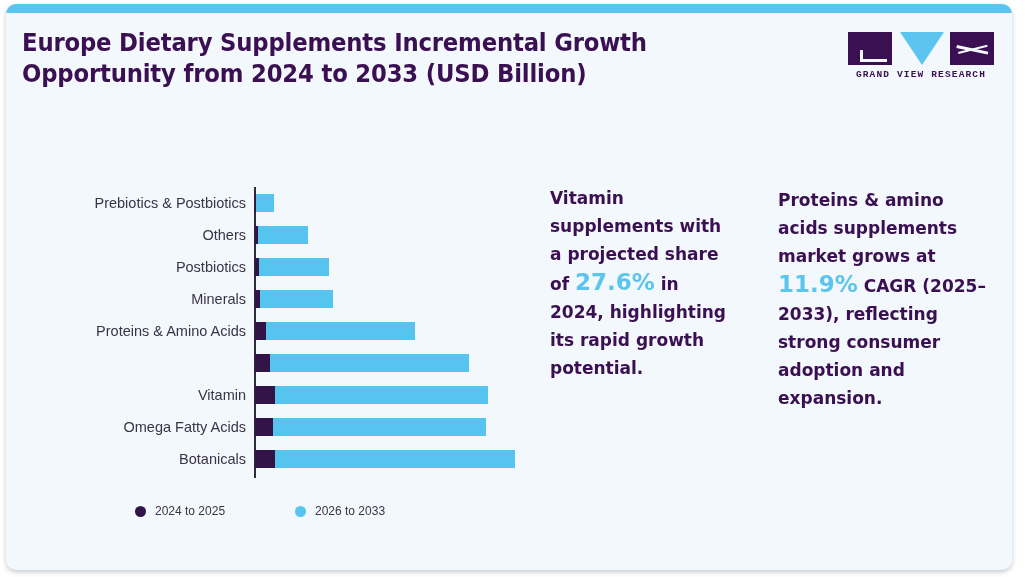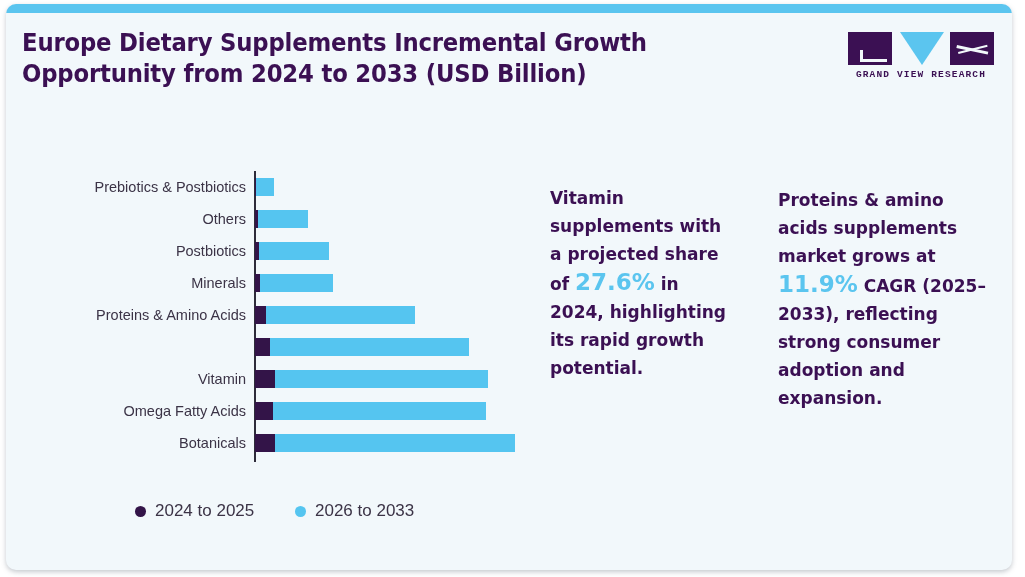--- a/index.html
+++ b/index.html
@@ -123,21 +123,21 @@
     font-family: Liberation Mono, monospace;
     font-size: 9.5px;
     font-weight: bold;
     letter-spacing: 1.15px;
   }
 
   
   #chart {
     position: absolute;
     left: 0;
-    top: 160px;
+    top: 176px;
     width: 530px;
     height: 310px;
   }
   #axis-line {
     position: absolute;
     left: 248px;
     top: 7px;
     width: 1.5px;
     height: 291px;
     background: #2e2c3a;
@@ -192,21 +192,21 @@
   .legend-dot {
     width: 11px;
     height: 11px;
     border-radius: 50%;
     margin-right: 9px;
     flex: none;
   }
   .legend-label {
     color: #3b3346;
     font-family: "Liberation Sans", sans-serif;
-    font-size: 17px;
+    font-size: 12px;
   }
 
   
   .panel {
     position: absolute;
     color: #3b1053;
     font-family: "DejaVu Sans", sans-serif;
     font-weight: bold;
     font-size: 17px;
     line-height: 28px;

